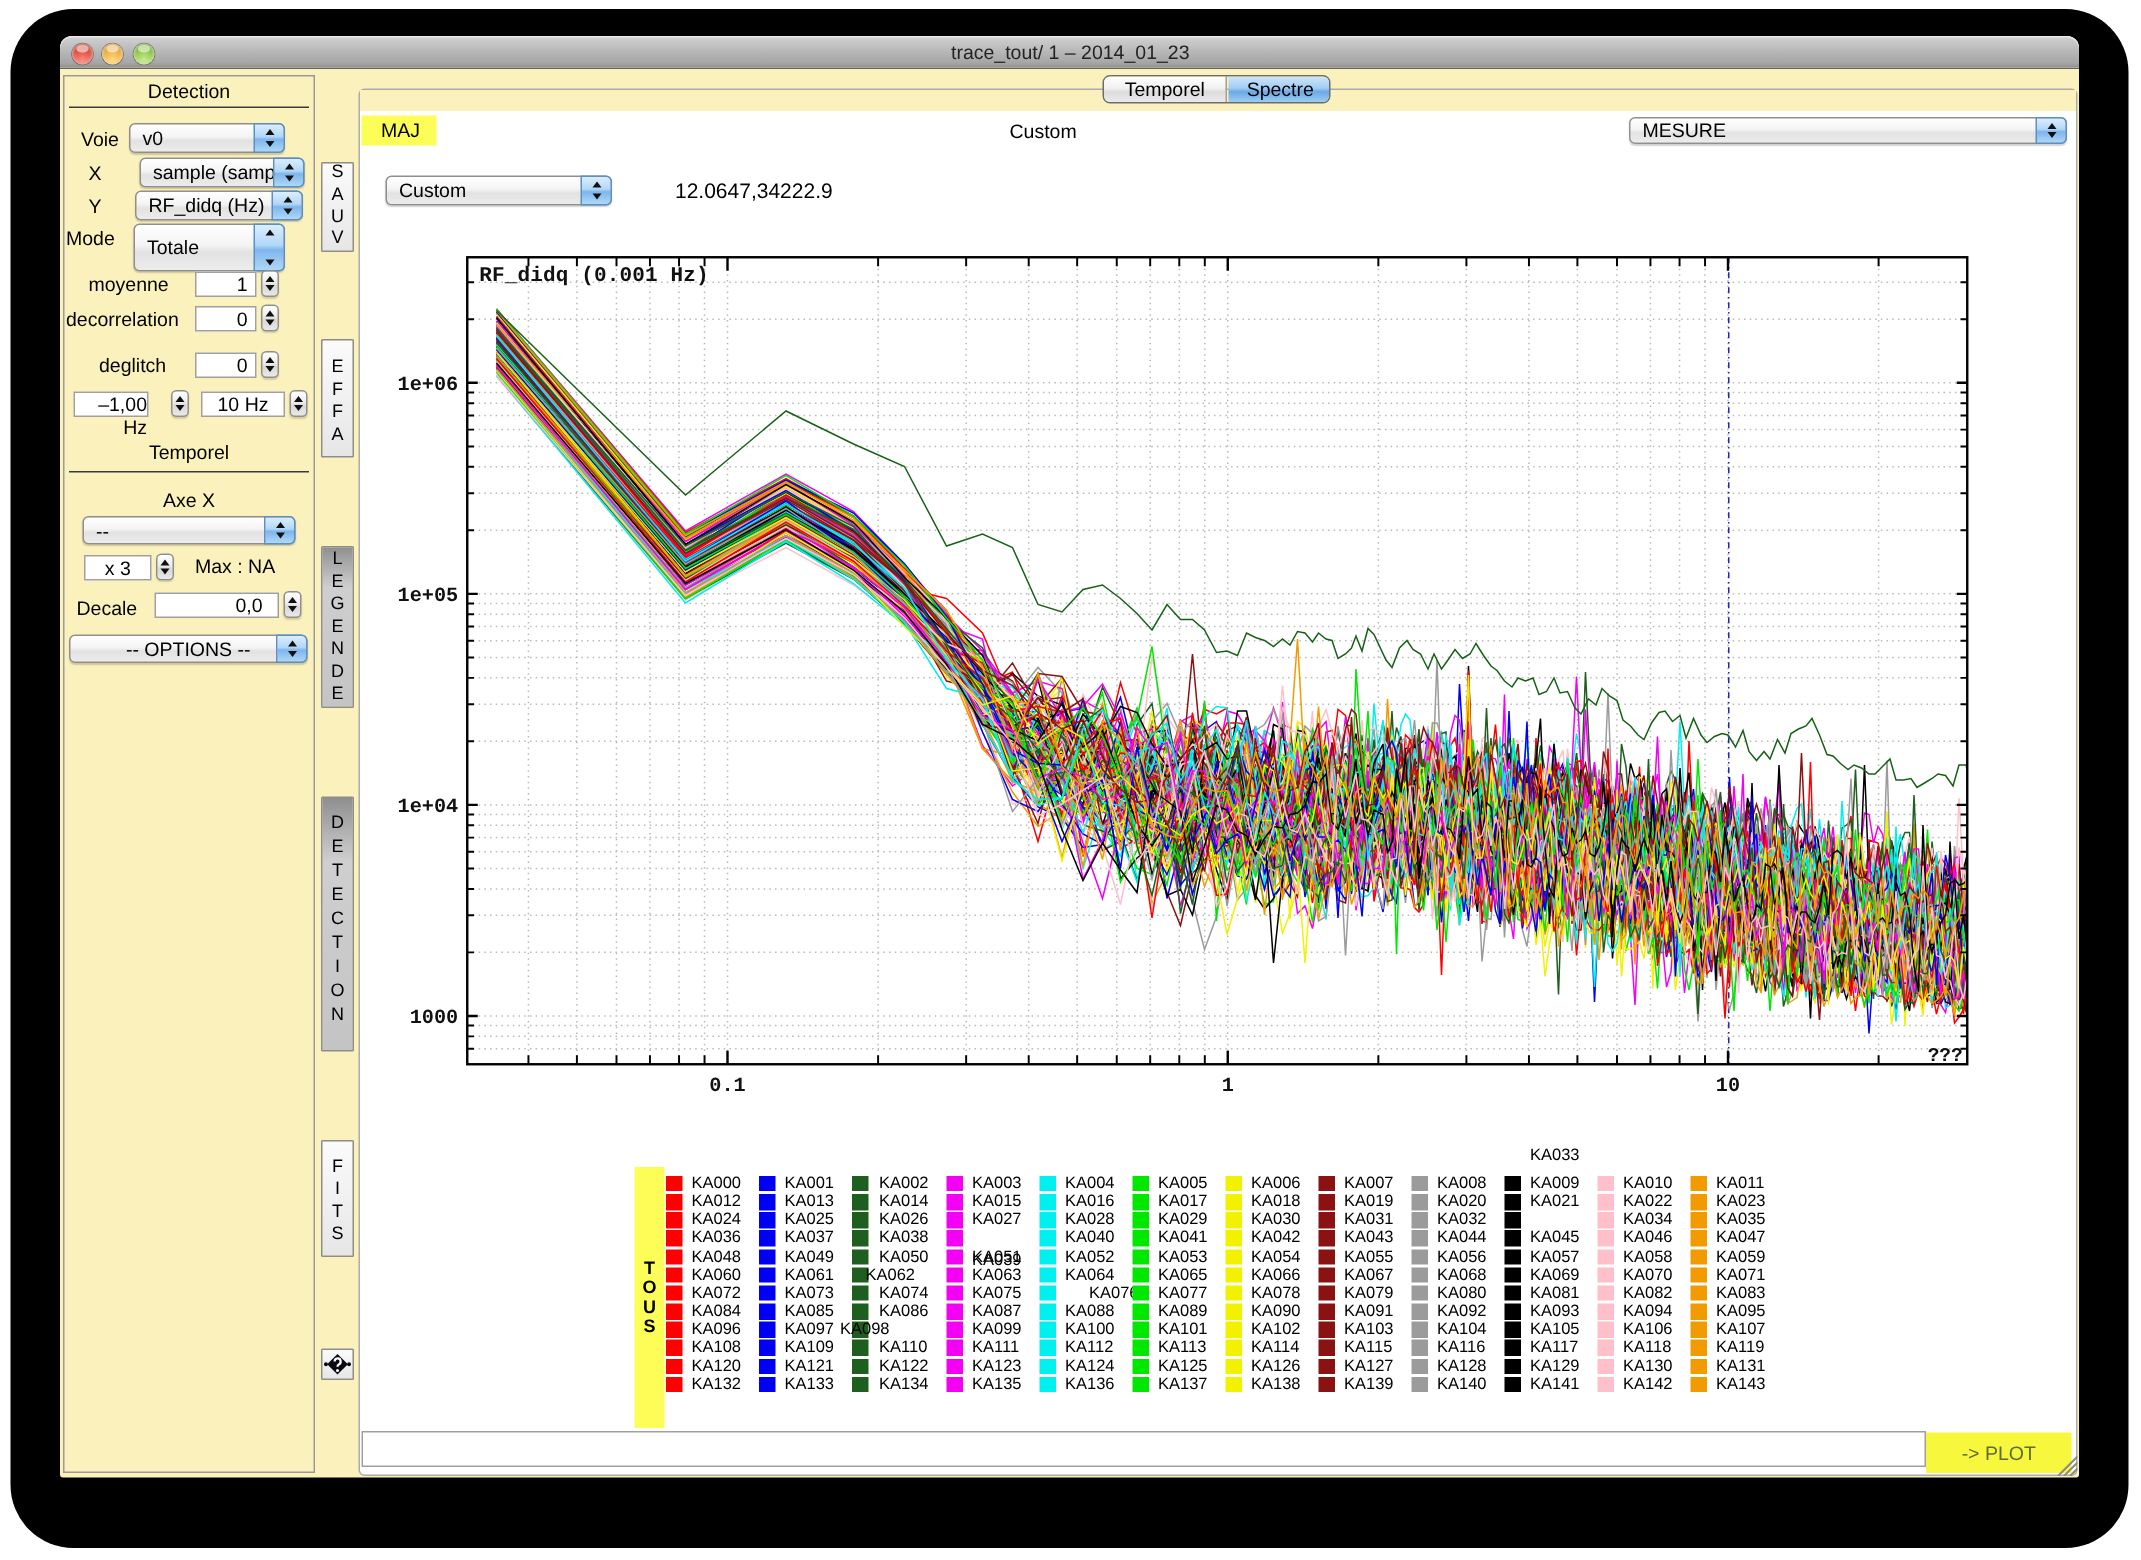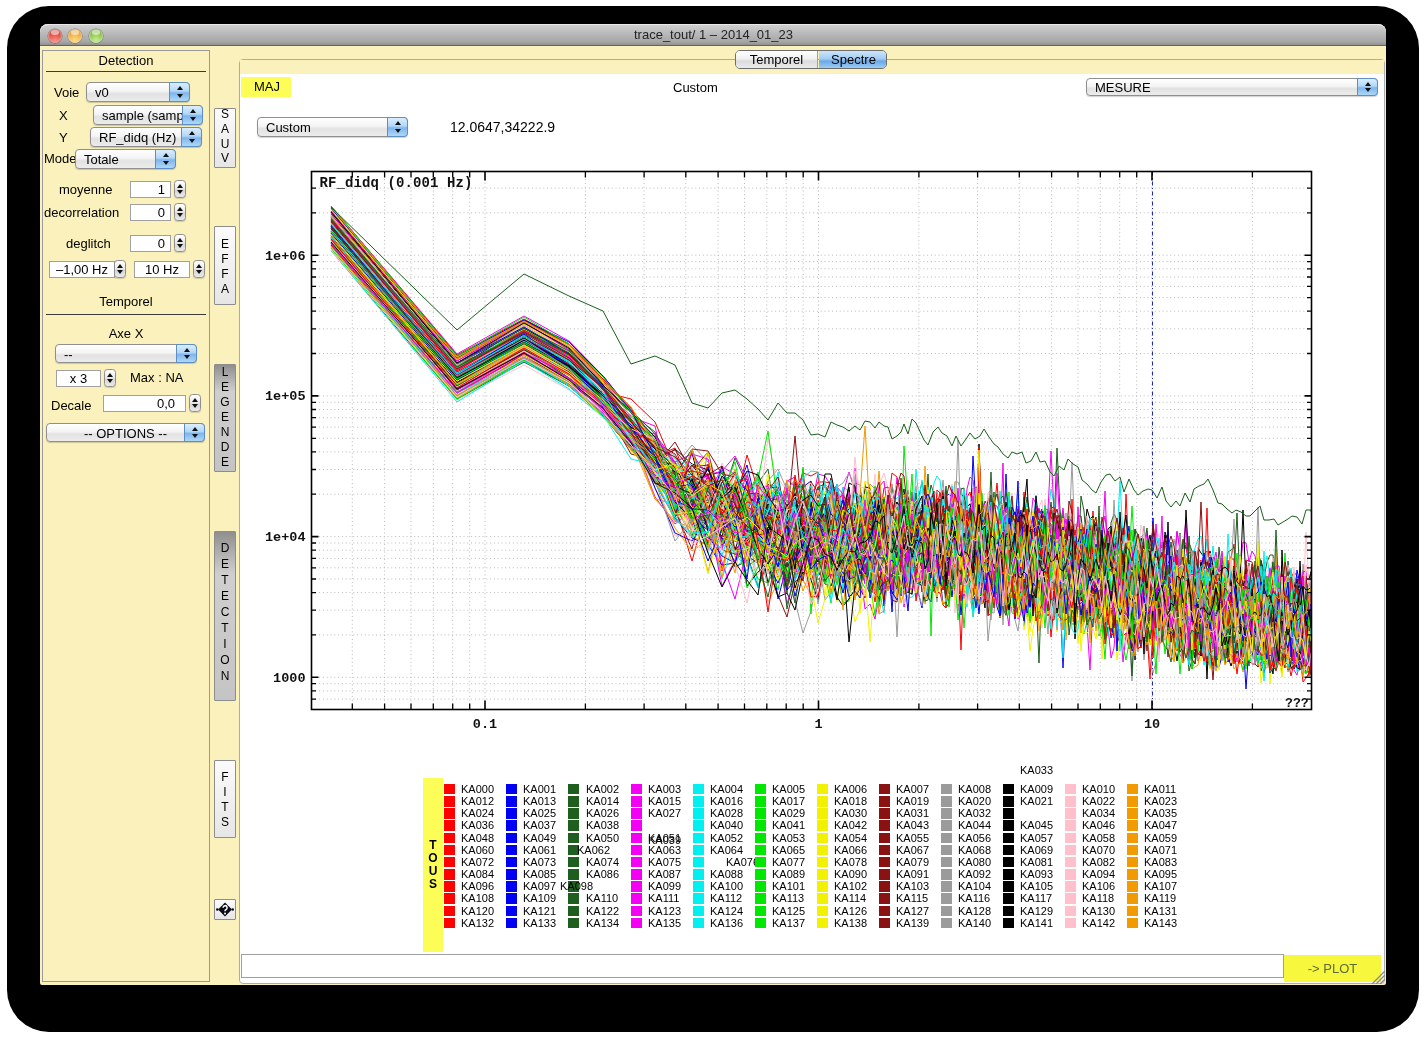--- a/index.html
+++ b/index.html
@@ -65,34 +65,34 @@
 <div class="pop" style="left:93px;top:105px;width:110px;height:20px">
     <b>sample (sampl</b>
     <i></i>
   </div>
 <div class="lab" style="left:59px;top:130px">Y</div>
 <div class="pop" style="left:90px;top:127px;width:112px;height:20px">
     <b>RF_didq (Hz)</b>
     <i></i>
   </div>
 <div class="lab" style="left:44px;top:151px">Mode</div>
-<div class="pop" style="left:75px;top:149px;width:101px;height:20px">
+<div class="pop" style="left:89px;top:149px;width:101px;height:32px">
     <b>Totale</b>
     <i></i>
   </div>
 <div class="lab" style="left:59px;top:182px">moyenne</div>
 <div class="num" style="left:130px;top:181px;width:41px;height:17px">1</div>
 <div class="spin" style="left:174px;top:180px"></div>
 <div class="lab" style="left:44px;top:205px">decorrelation</div>
 <div class="num" style="left:130px;top:204px;width:41px;height:17px">0</div>
 <div class="spin" style="left:174px;top:203px"></div>
 <div class="lab" style="left:66px;top:236px">deglitch</div>
 <div class="num" style="left:130px;top:235px;width:41px;height:17px">0</div>
 <div class="spin" style="left:174px;top:234px"></div>
-<div class="num" style="left:49px;top:261px;width:66px;height:17px;text-align:center;padding:0">–1,00 Hz</div>
+<div class="num" style="left:49px;top:261px;width:50px;height:17px;padding:0">–1,00 Hz</div>
 <div class="spin" style="left:114px;top:260px"></div>
 <div class="num" style="left:134px;top:261px;width:56px;height:17px;text-align:center;padding:0">10 Hz</div>
 <div class="spin" style="left:193px;top:260px"></div>
 <div class="lab" style="left:42px;top:294px;width:168px;text-align:center">Temporel</div>
 <div class="hr" style="left:46px;top:314px;width:160px"></div>
 <div class="lab" style="left:42px;top:326px;width:168px;text-align:center">Axe X</div>
 <div class="pop" style="left:55px;top:344px;width:142px;height:19px">
     <b>--</b>
     <i></i>
   </div>

